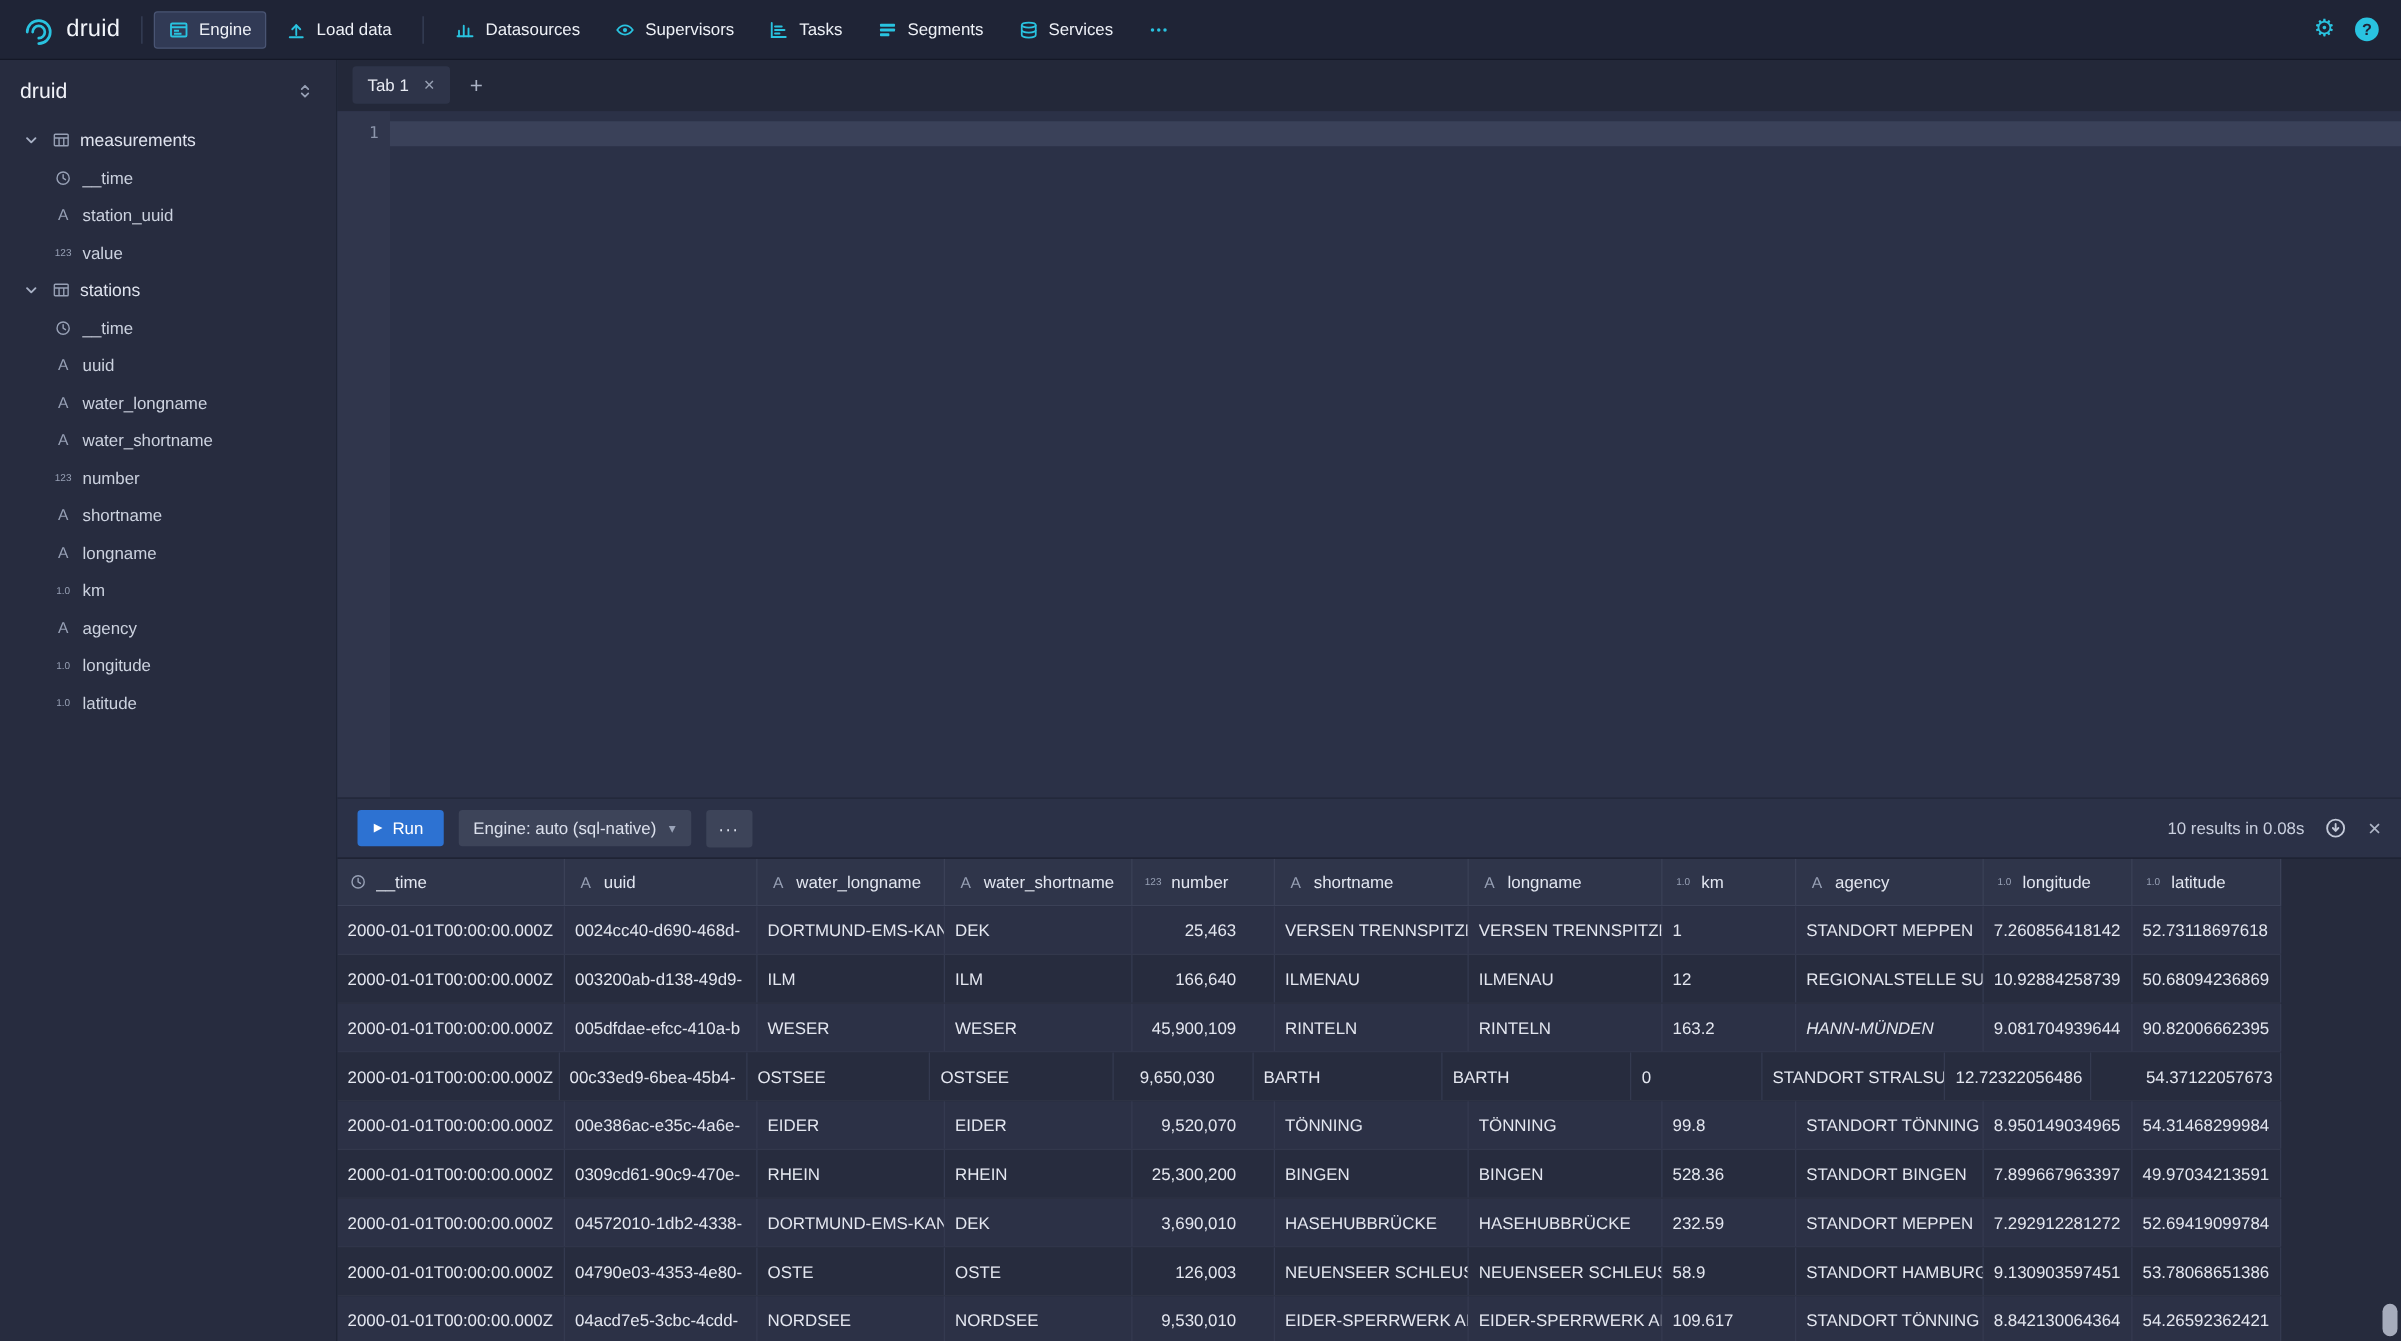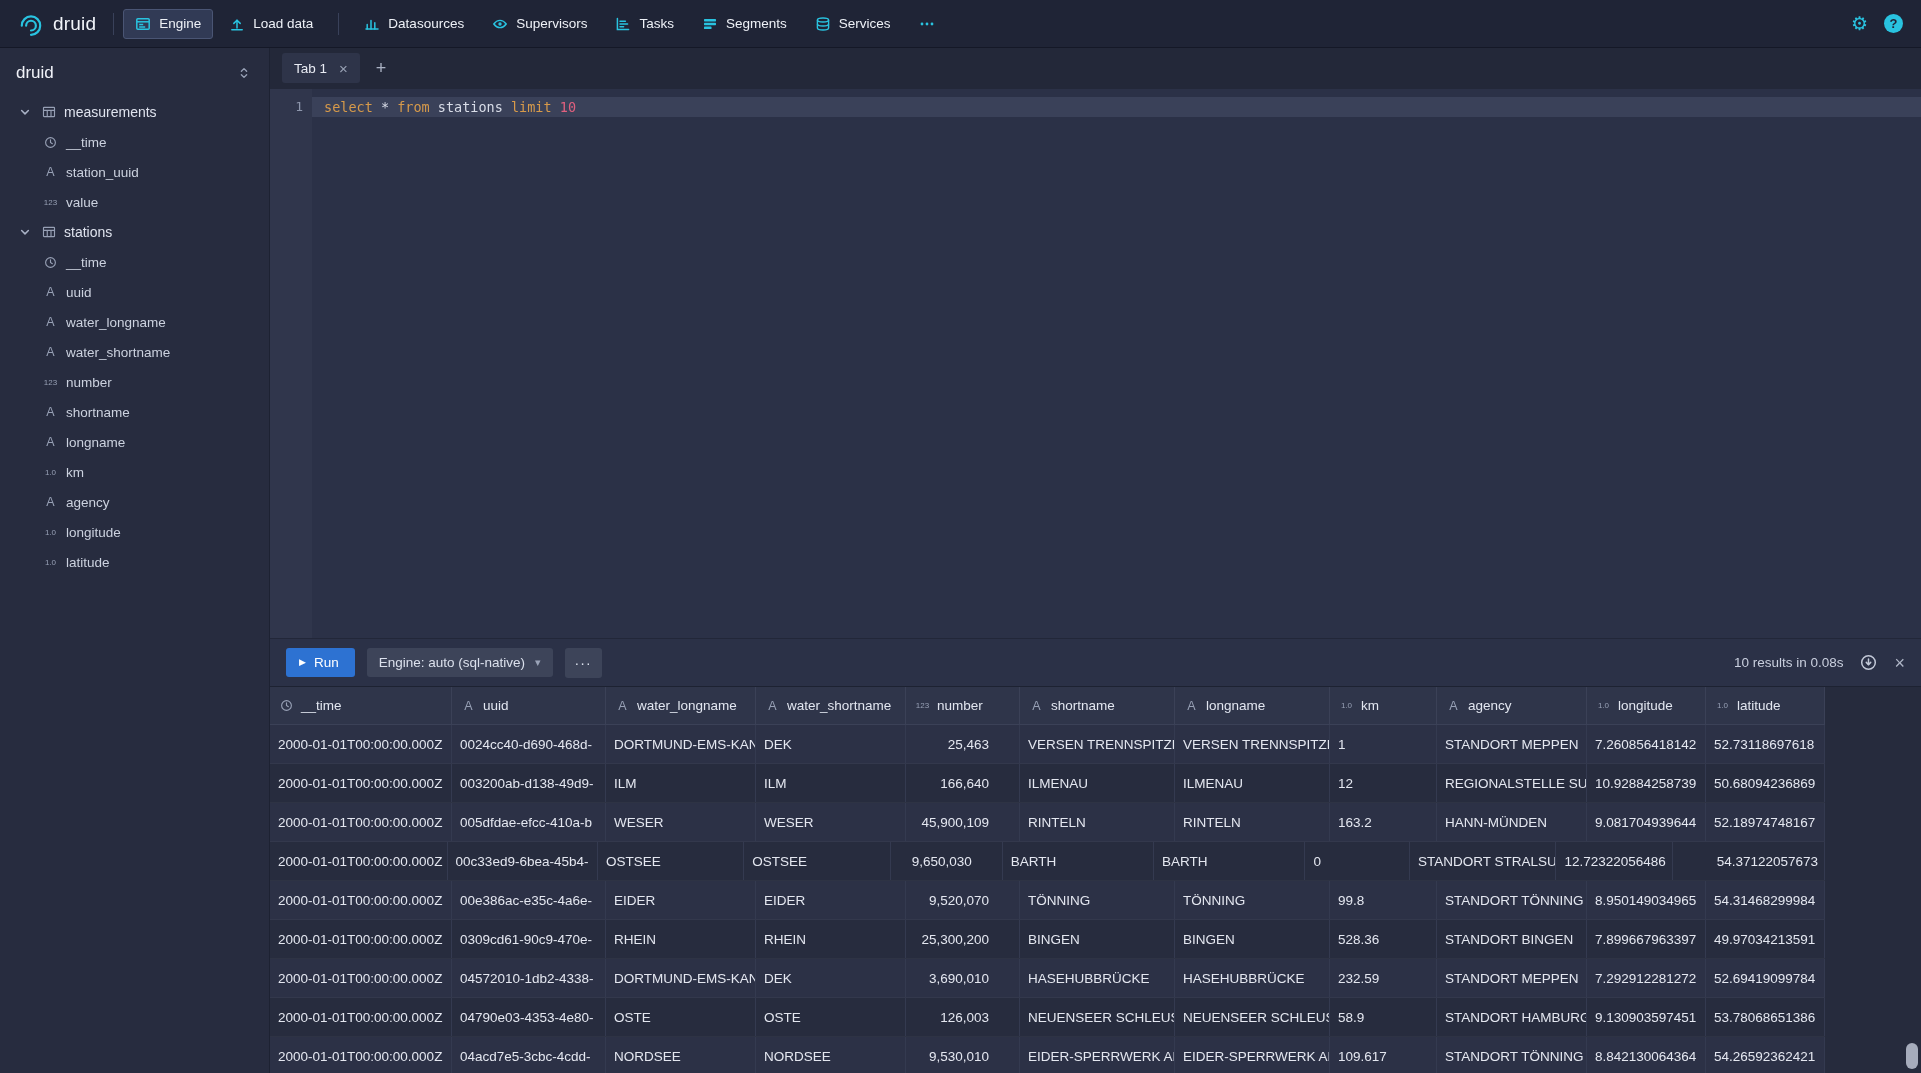--- a/index.html
+++ b/index.html
@@ -290,21 +290,20 @@
         </div>
         <div class="tab-add">+</div>
       </div>
 
       <div class="editor">
         <div class="gutter">
           <span>1</span>
         </div>
         <div class="code">
           <div class="active-line"></div>
-          <div class="code-line" id="sql-line"><span class="tok-keyword">select</span><span class="tok-plain"> * </span><span class="tok-keyword">from</span><span class="tok-plain"> stations </span><span class="tok-keyword">limit</span><span class="tok-plain"> </span><span class="tok-number">10</span></div>
         </div>
       </div>
 
       <div class="runbar">
         <button class="run-button">
           <span class="play">▶</span>
           <span>Run</span>
         </button>
         <button class="engine-button">
           <span>Engine: auto (sql-native)</span>
@@ -405,23 +404,23 @@
             </div>
             <div class="rrow">
               <div class="cell" style="width: 182px;">2000-01-01T00:00:00.000Z</div>
               <div class="cell" style="width: 154px;">005dfdae-efcc-410a-b</div>
               <div class="cell" style="width: 150px;">WESER</div>
               <div class="cell" style="width: 150px;">WESER</div>
               <div class="cell num" style="width: 114px;">45,900,109</div>
               <div class="cell" style="width: 155px;">RINTELN</div>
               <div class="cell" style="width: 155px;">RINTELN</div>
               <div class="cell" style="width: 107px;">163.2</div>
-              <div class="cell" style="width: 150px;">HANN-MÜNDEN</div>
+              <div class="cell" style="width: 150px; font-style: italic;">HANN-MÜNDEN</div>
               <div class="cell" style="width: 119px;">9.081704939644</div>
-              <div class="cell" style="width: 119px;">52.18974748167</div>
+              <div class="cell" style="width: 119px;">90.82006662395</div>
             </div>
             <div class="rrow">
               <div class="cell" style="width: 182px;">2000-01-01T00:00:00.000Z</div>
               <div class="cell" style="width: 154px;">00c33ed9-6bea-45b4-</div>
               <div class="cell" style="width: 150px;">OSTSEE</div>
               <div class="cell" style="width: 150px;">OSTSEE</div>
               <div class="cell num" style="width: 114px;">9,650,030</div>
               <div class="cell" style="width: 155px;">BARTH</div>
               <div class="cell" style="width: 155px;">BARTH</div>
               <div class="cell" style="width: 107px;">0</div>

